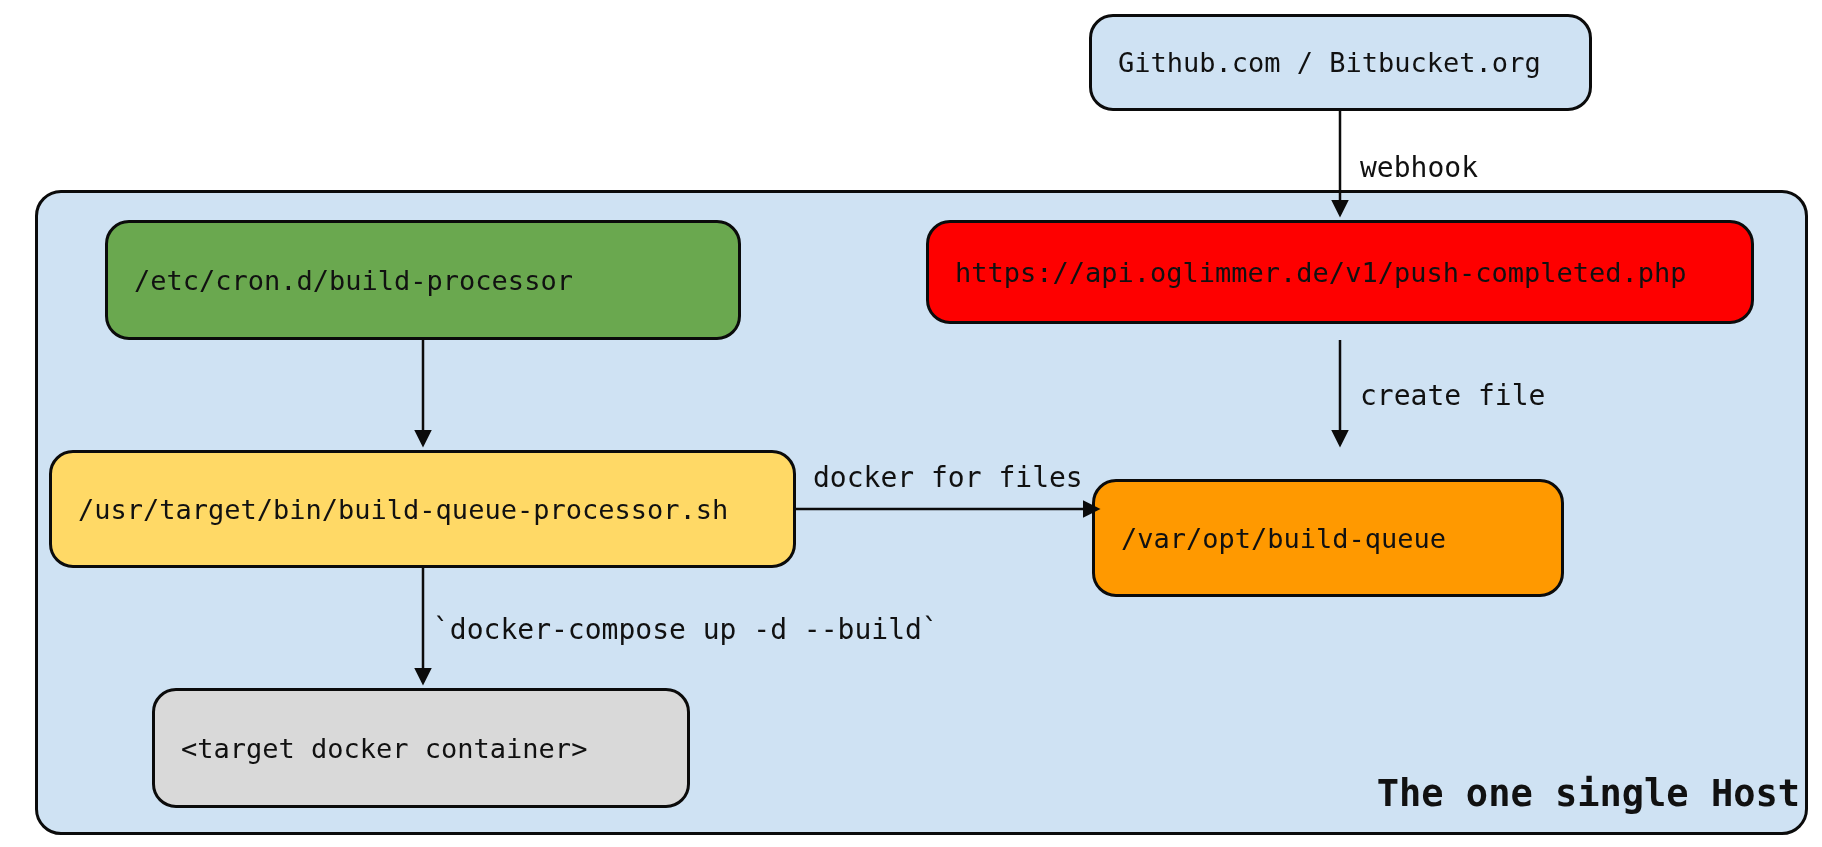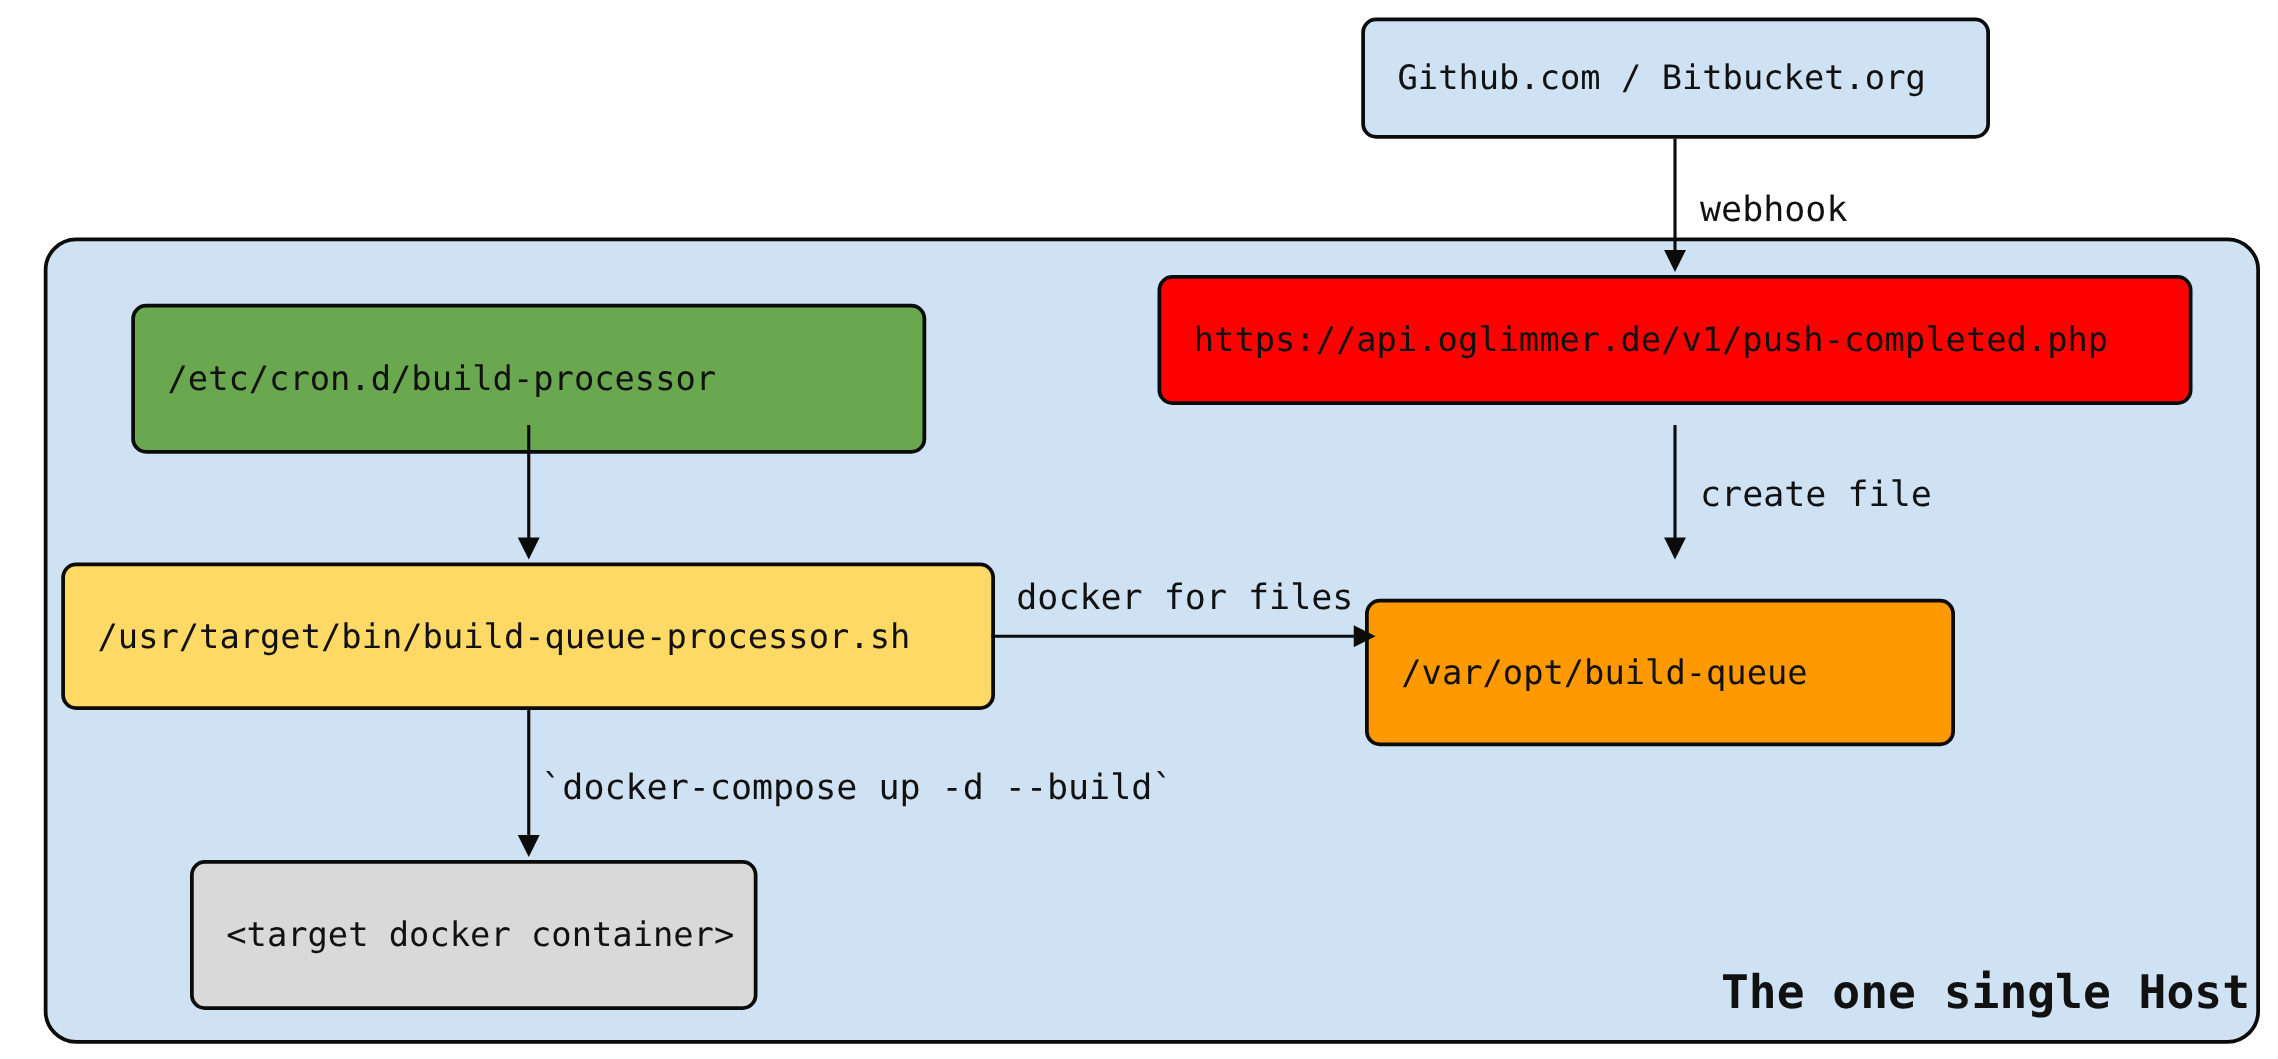--- a/index.html
+++ b/index.html
@@ -9,50 +9,50 @@
     height: 847px;
     background: #ffffff;
     font-family: "DejaVu Sans Mono", "Liberation Mono", monospace;
     color: #111111;
     overflow: hidden;
   }
   .box {
     position: absolute;
     box-sizing: border-box;
     border: 3px solid #0b0b0b;
-    border-radius: 12px;
+    border-radius: 24px;
     display: flex;
     align-items: center;
     padding-left: 26px;
     padding-right: 12px;
     font-size: 27px;
     white-space: nowrap;
   }
   .host-container {
     position: absolute;
     box-sizing: border-box;
     left: 35px; top: 190px;
     width: 1773px; height: 645px;
     background: #cfe2f3;
     border: 3px solid #0b0b0b;
     border-radius: 26px;
   }
   .external-fill { background: #cfe2f3; }
   .red-fill     { background: #fe0000; }
-  .green-fill   { background: #6aa84f; margin-top: 23px; }
+  .green-fill   { background: #6aa84f; }
   .yellow-fill  { background: #ffd966; }
   .orange-fill  { background: #ff9900; }
   .gray-fill    { background: #d9d9d9; }
 
   .external-box { left: 1089px; top: 14px;  width: 503px; height: 97px;  }
   .red-box      { left: 926px;  top: 220px; width: 828px; height: 104px; }
   .green-box    { left: 105px;  top: 220px; width: 636px; height: 120px; }
   .yellow-box   { left: 49px;   top: 450px; width: 747px; height: 118px; }
   .orange-box   { left: 1092px; top: 450px; width: 472px; height: 118px; margin-top: 29px; }
-  .gray-box     { left: 152px;  top: 688px; width: 454px; height: 120px; }
+  .gray-box     { left: 152px;  top: 688px; width: 538px; height: 120px; }
 
   .edge-label {
     position: absolute;
     font-size: 28px;
     line-height: 32px;
     white-space: nowrap;
   }
   .lbl-webhook     { left: 1360px; top: 152px; }
   .lbl-create-file { left: 1360px; top: 380px; }
   .lbl-exec        { left: 443px;  top: 380px; }

